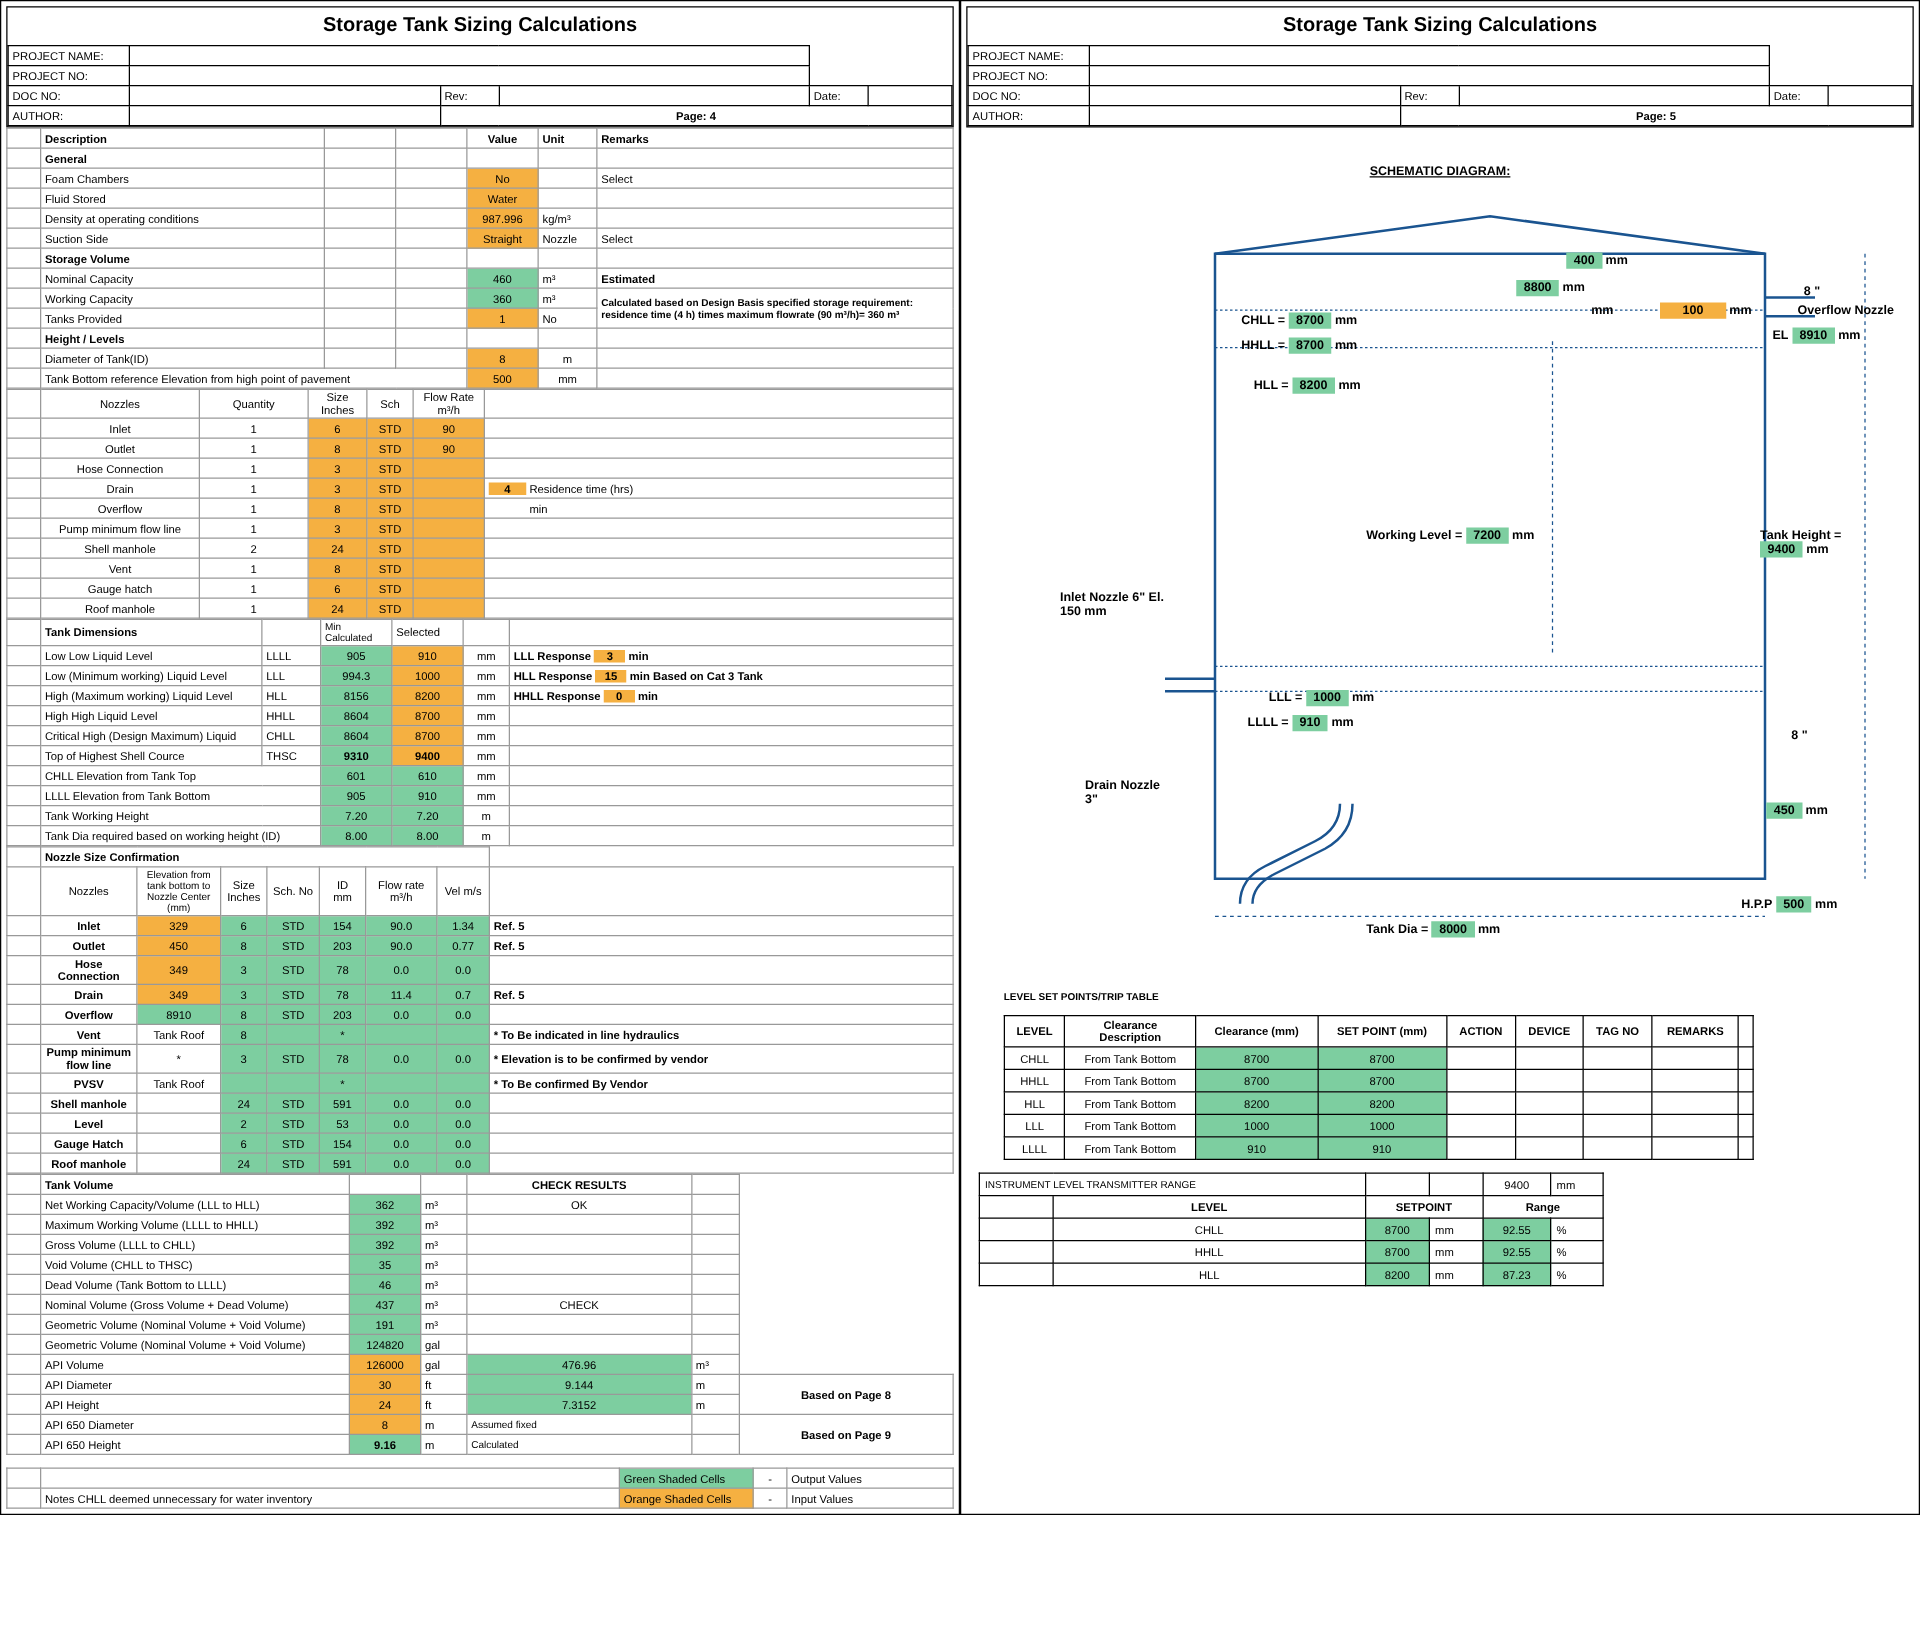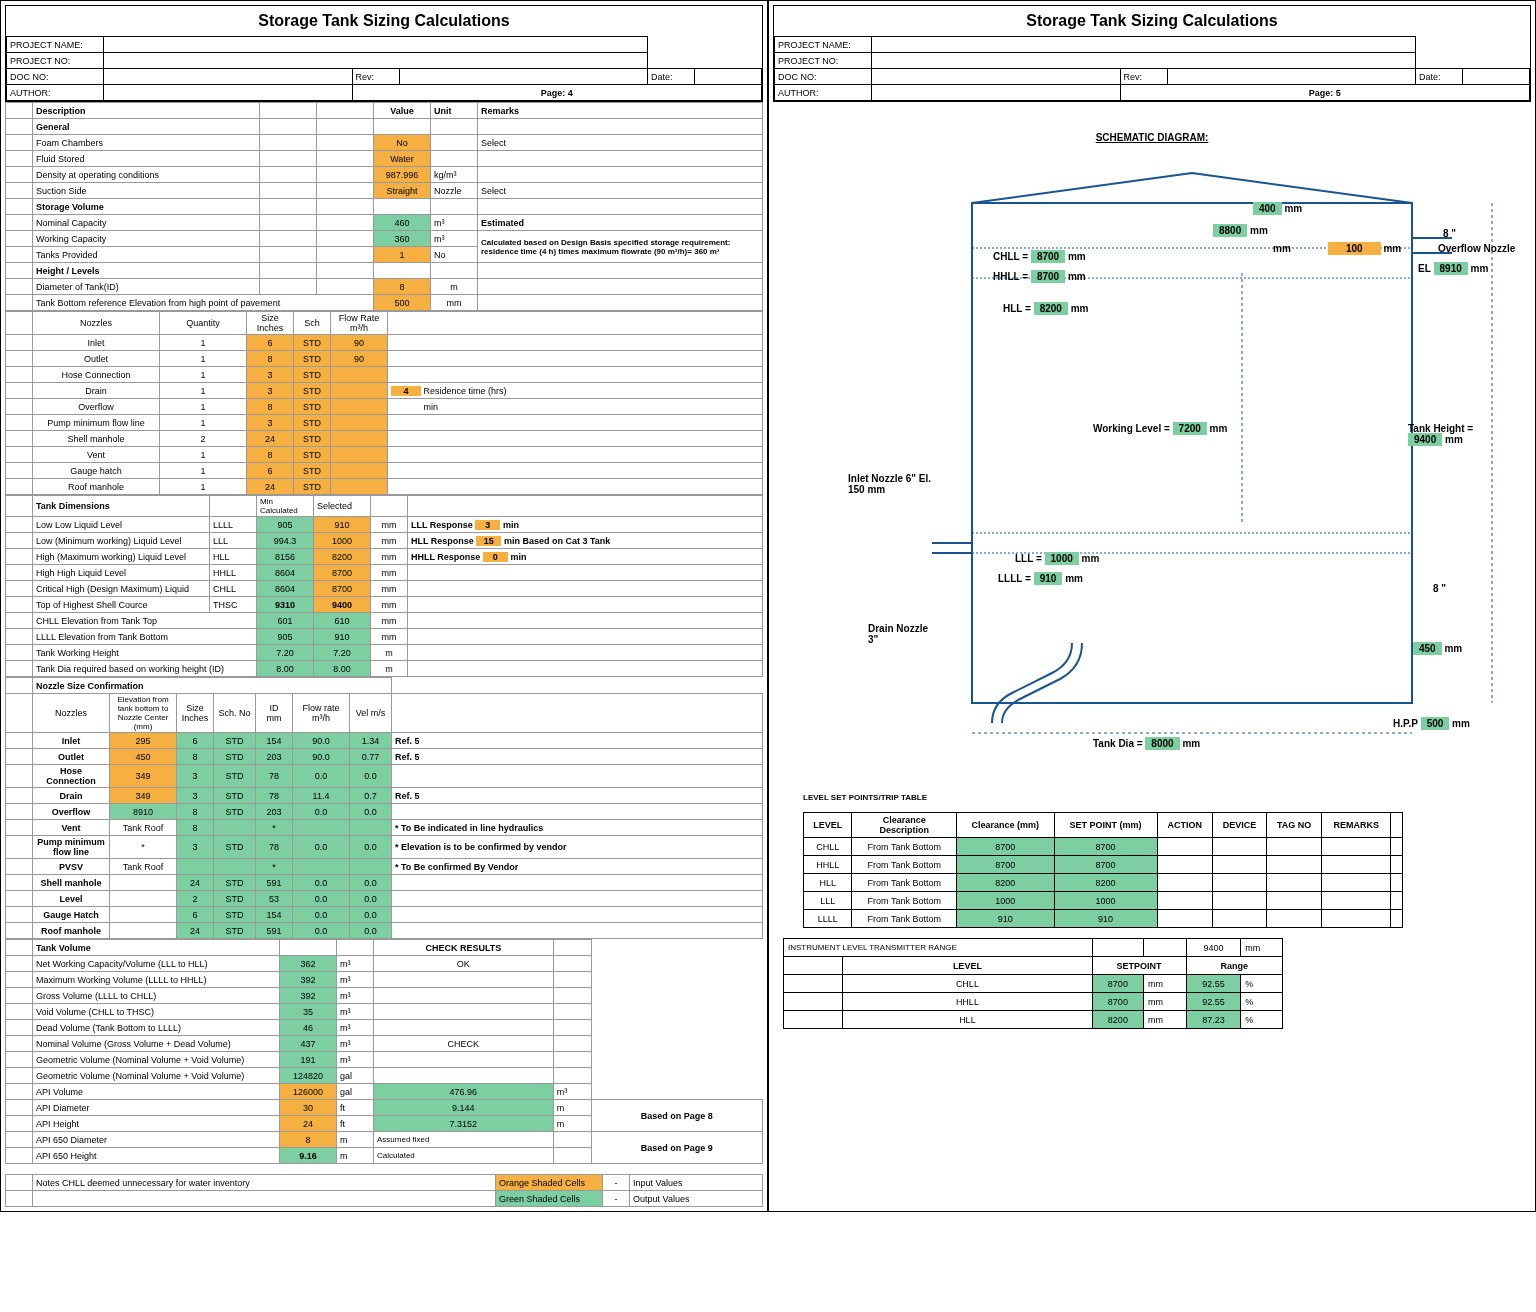--- a/index.html
+++ b/index.html
@@ -395,21 +395,21 @@
             <td class="center" style="width:30px"><span>Size</span><br><span>Inches</span></td>
             <td class="center" style="width:35px">Sch. No</td>
             <td class="center" style="width:30px"><span>ID</span><br><span>mm</span></td>
             <td class="center" style="width:50px">Flow rate m³/h</td>
             <td class="center" style="width:35px">Vel m/s</td>
             <td></td>
           </tr>
     <tr>
             <td></td>
             <td class="center bold">Inlet</td>
-            <td class="orange center">295</td>
+            <td class="orange center">329</td>
             <td class="green center">6</td>
             <td class="green center">STD</td>
             <td class="green center">154</td>
             <td class="green center">90.0</td>
             <td class="green center">1.34</td>
             <td class="bold">Ref. 5</td>
           </tr>
     <tr>
             <td></td>
             <td class="center bold">Outlet</td>
@@ -649,32 +649,32 @@
             <td>m</td>
             <td class="small">Calculated</td>
             <td></td>
           </tr>
   </tbody>
       </table>
 
   <table style="margin-top:10px">
     <tbody>
           <tr>
+            <td></td>
+            <td></td>
+            <td class="green">Green Shaded Cells</td>
+            <td class="center">-</td>
+            <td>Output Values</td>
+          </tr>
+    <tr>
             <td style="width:20px"></td>
             <td>Notes CHLL deemed unnecessary for water inventory</td>
             <td class="orange" style="width:100px">Orange Shaded Cells</td>
             <td class="center" style="width:20px">-</td>
             <td>Input Values</td>
-          </tr>
-    <tr>
-            <td></td>
-            <td></td>
-            <td class="green">Green Shaded Cells</td>
-            <td class="center">-</td>
-            <td>Output Values</td>
           </tr>
   </tbody>
       </table>
 </div>
 
 <div class="page">
   <div class="header-box">
     <div class="title">Storage Tank Sizing Calculations</div>
     <table class="hdr-row">
       <tbody>

